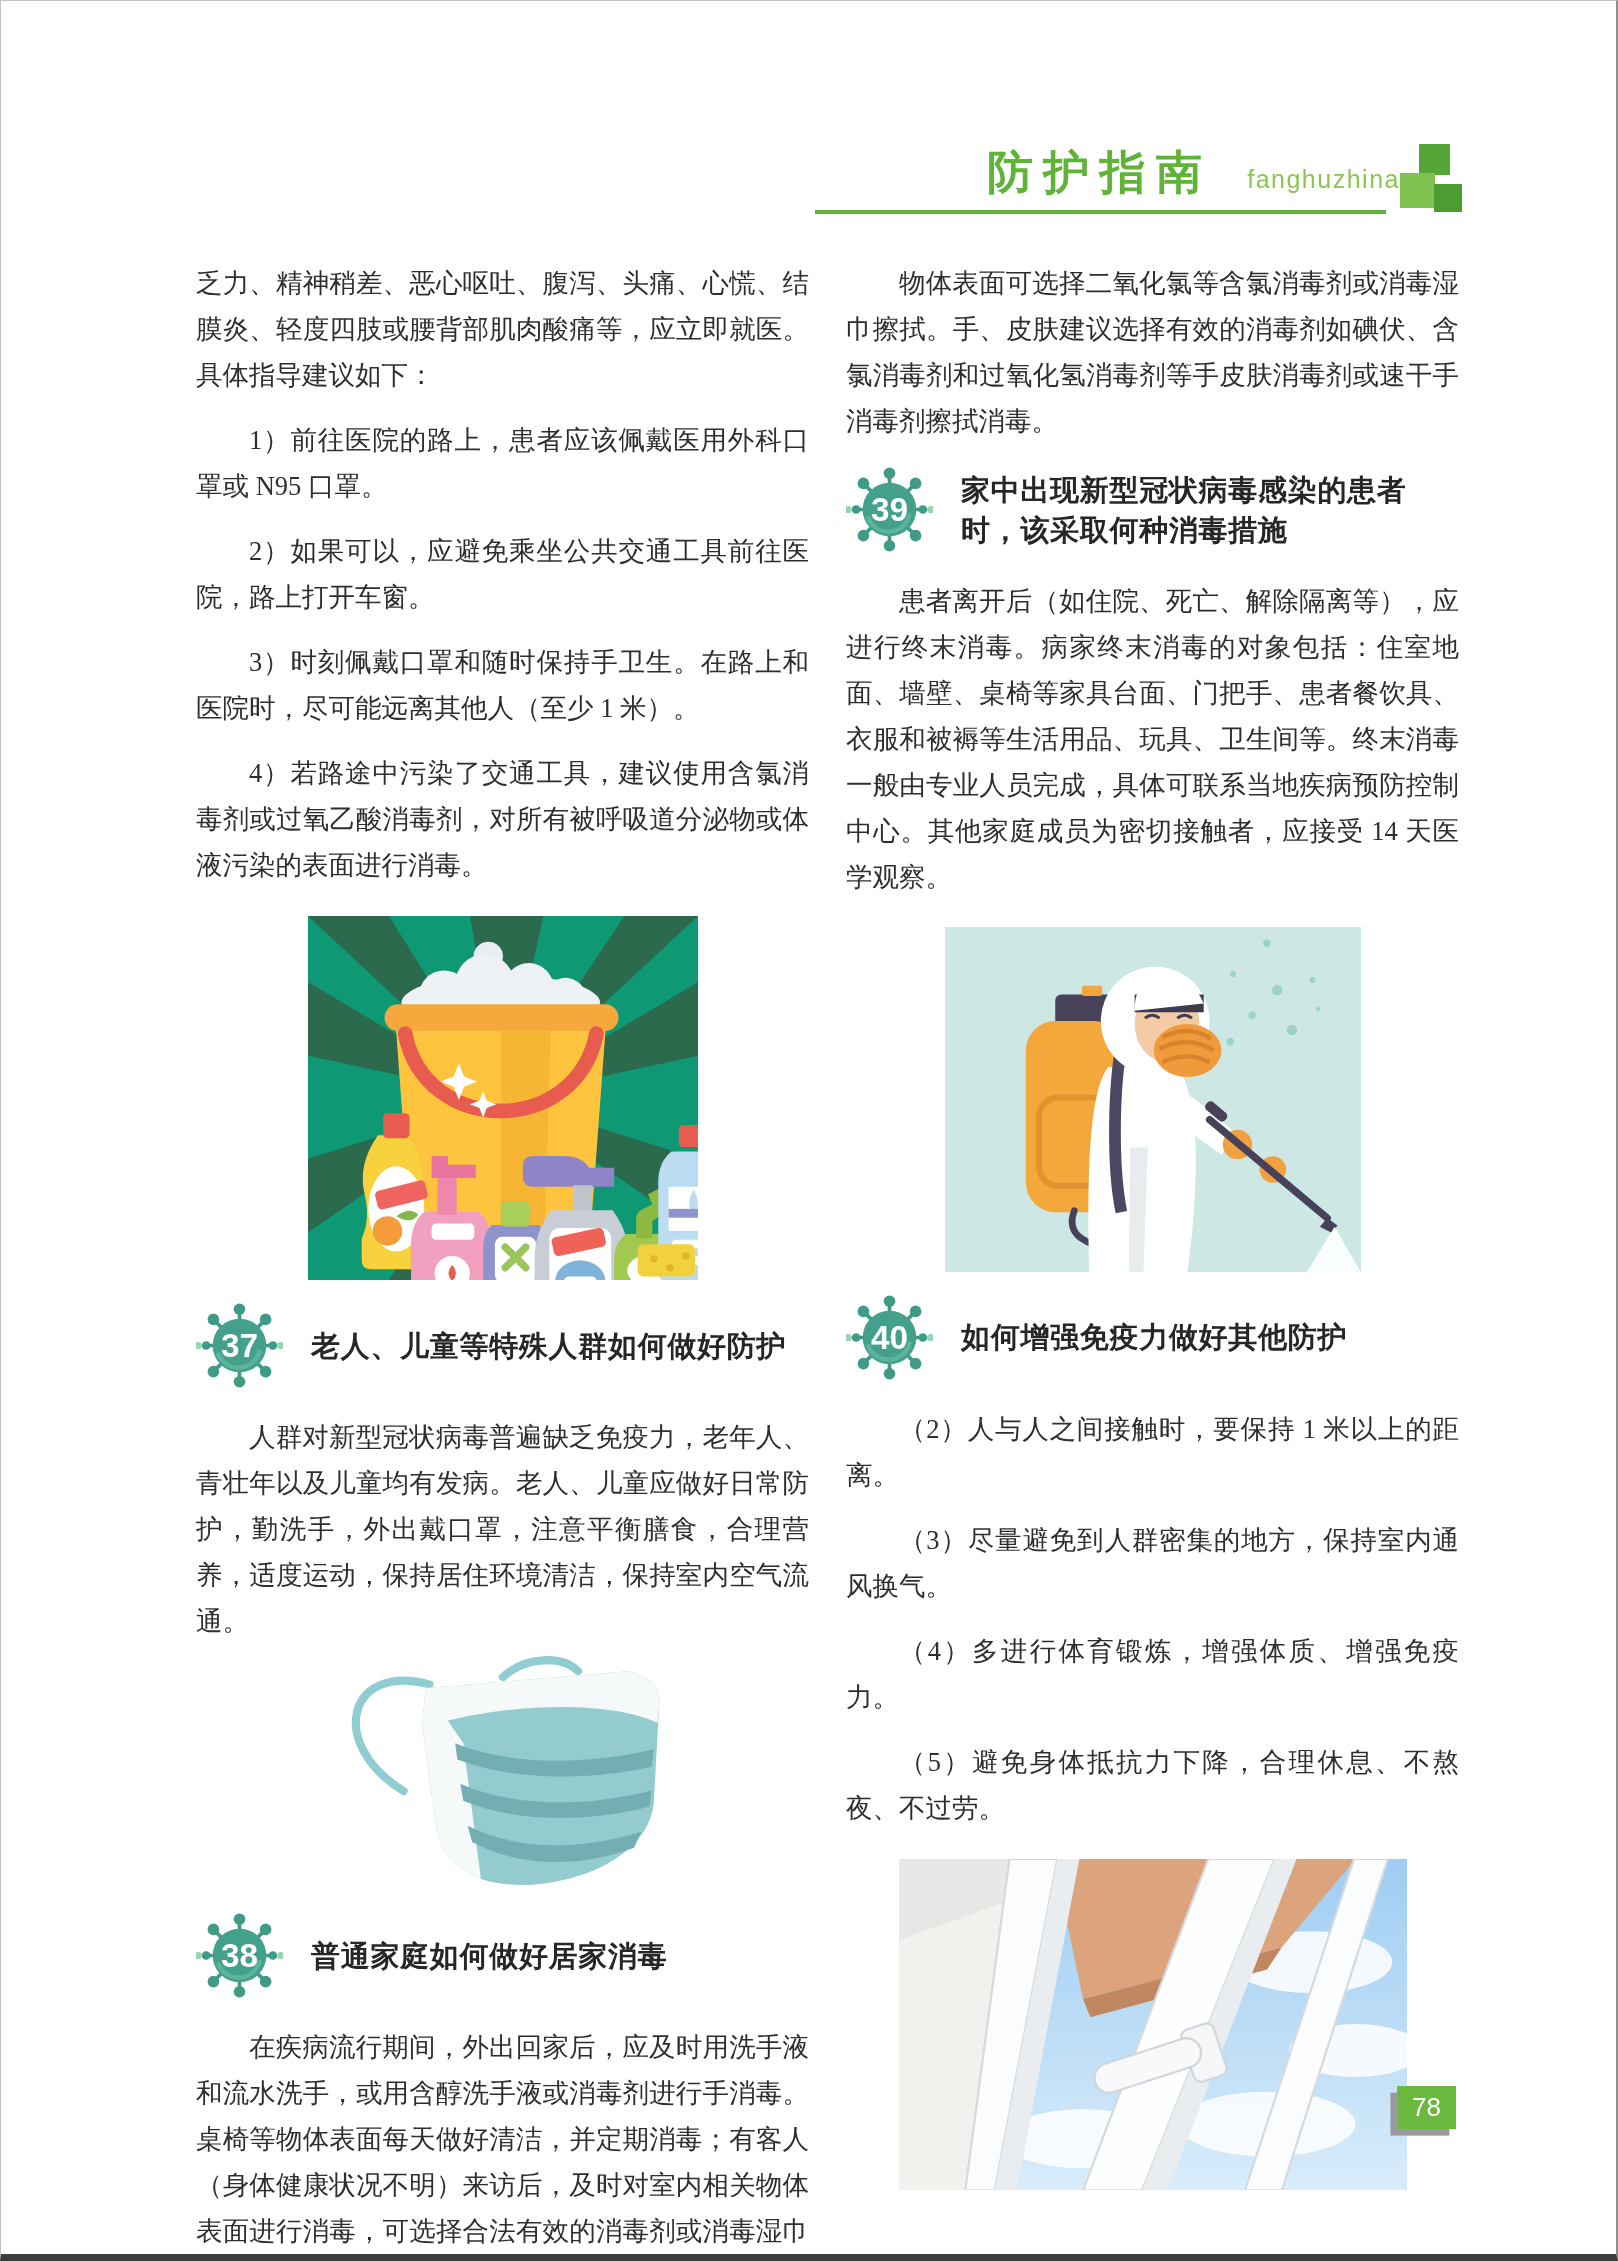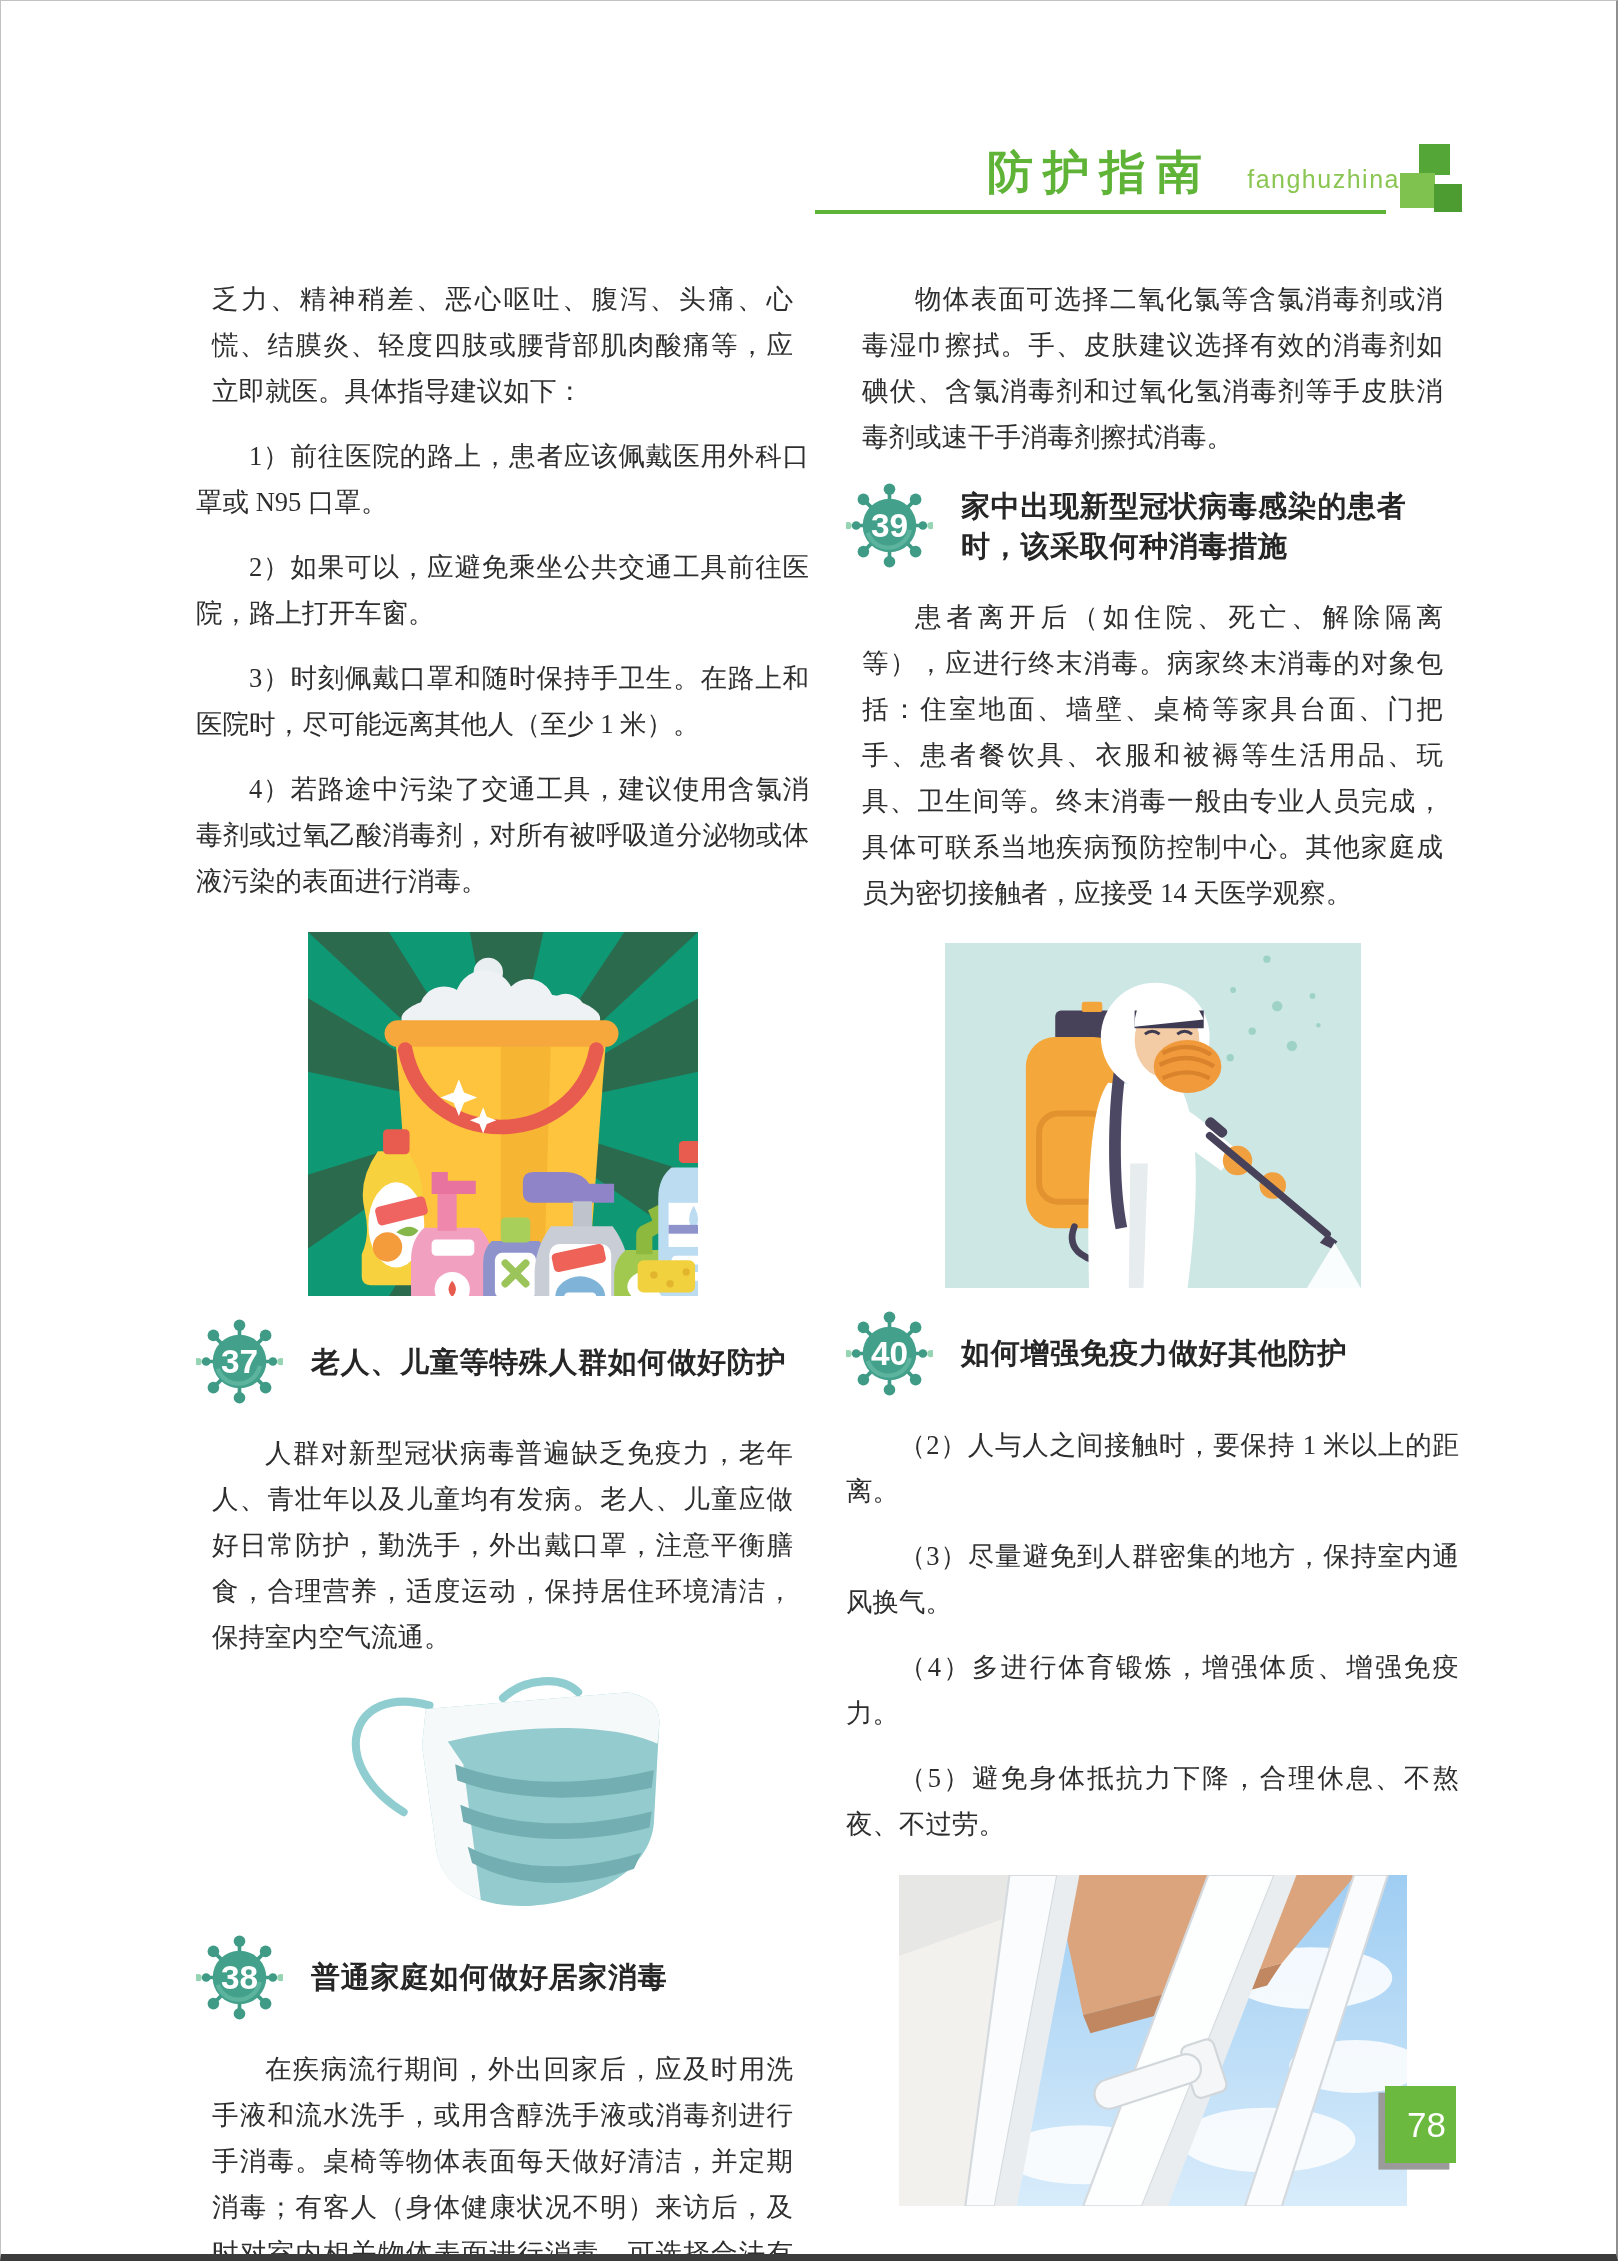--- a/index.html
+++ b/index.html
@@ -23,43 +23,42 @@
   .header-title{font-family:"Liberation Sans","DejaVu Sans",sans-serif;font-weight:bold;font-size:46px;letter-spacing:10.3px;color:#5fb337;}
   .header-sub{font-family:"Liberation Sans","DejaVu Sans",sans-serif;font-size:25px;letter-spacing:1.5px;color:#8bc653;}
   .squares{position:absolute;left:1386px;top:143px;width:77px;height:77px;}
   .squares div{position:absolute;}
   .sq1{left:32px;top:0;width:31px;height:31px;background:#54a636;}
   .sq2{left:13.2px;top:29px;width:35px;height:35px;background:#7fc24f;}
   .sq3{left:47px;top:40px;width:28px;height:28px;background:#4c9c31;}
   
   .columns{display:flex;gap:37px;padding:38px 157px 0 195px;}
   .col{width:614px;box-sizing:border-box;}
-  .para{font-size:26.5px;line-height:46px;text-align:justify;text-justify:inter-ideograph;margin:16px;}
+  .para{font-size:26.5px;line-height:46px;text-align:justify;text-justify:inter-ideograph;margin:0;}
   .indent{text-indent:2em;}
   .item{margin:19px 0;}
   
   .section-head{display:flex;align-items:center;gap:28px;margin:22px 0 25px;}
   .virus-badge{flex:0 0 auto;width:87px;height:87px;}
   .section-title{font-family:"Liberation Sans","DejaVu Sans",sans-serif;font-weight:bold;font-size:29px;line-height:40px;color:#262626;letter-spacing:0.7px;}
   
   figure{display:block;margin:0;}
   .fig-cleaning{width:390px;margin:28px auto 20.6px;}
   .fig-mask{width:368px;margin:10.3px auto 2.9px;}
   .fig-spray{width:416px;margin:26.5px auto 20.6px;}
   .fig-window{width:508px;margin:28px auto 0;}
   figure svg{display:block;width:100%;height:auto;}
   
   .page-badge{
     position:absolute;right:160px;top:2085px;
-    width:59px;height:77px;background:#6bb93e;
+    width:59px;height:43px;background:#6bb93e;
     box-shadow:-6.6px 6.6px 0 #9a9a9a;
     display:flex;align-items:center;justify-content:center;
     color:#ffffff;font-family:"Liberation Sans","DejaVu Sans",sans-serif;
-    font-size:35px;
-    padding-left:12px;
+    font-size:26px;
   }
 </style>
 </head>
 <body>
 
 <div class="page">
 
   <div class="header">
     <div class="header-text">
       <span class="header-title">防护指南</span>

